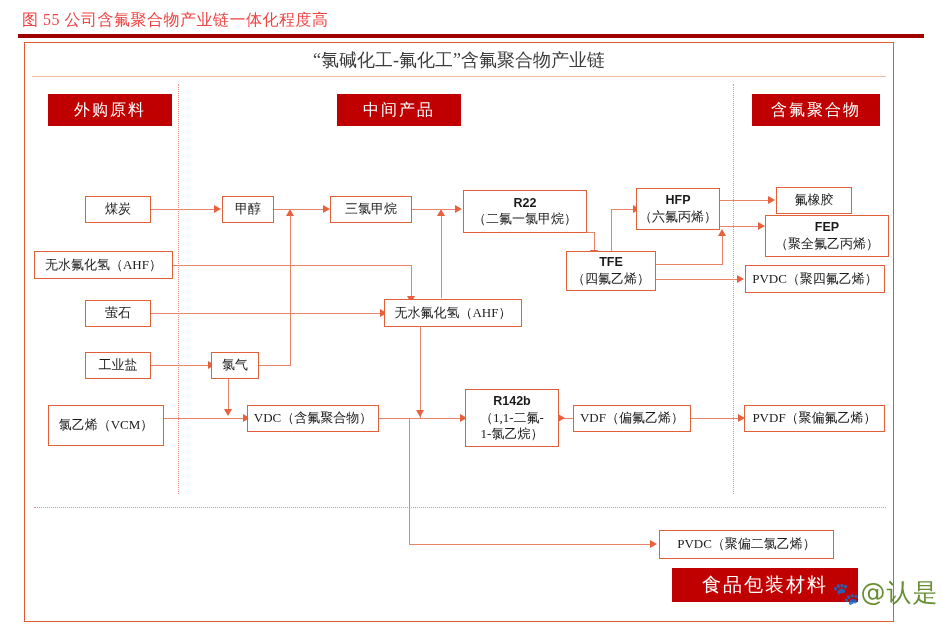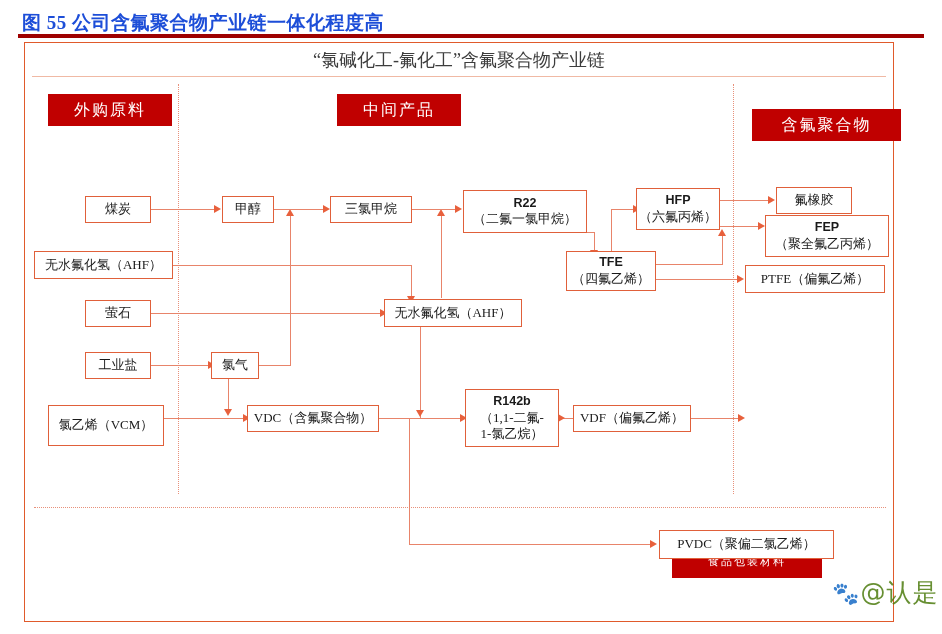--- a/index.html
+++ b/index.html
@@ -8,21 +8,21 @@
     background:#ffffff;
     font-family:"Liberation Serif","DejaVu Serif",serif;
     overflow:hidden;
     position:relative;
   }
   #root{position:absolute;left:0;top:0;width:942px;height:634px;}
 
   
   .caption{
     position:absolute;left:22px;top:10px;width:470px;height:24px;
-    font-size:19px;font-weight:bold;color:#1d4ed8;
+    font-size:16px;font-weight:normal;color:#ef4444;
     letter-spacing:.5px;white-space:nowrap;
   }
   .caption-rule{
     position:absolute;left:18px;top:34px;width:906px;height:4px;
     background:#9e0000;
   }
 
   
   .frame{
     position:absolute;left:24px;top:42px;width:870px;height:580px;
@@ -97,22 +97,22 @@
   <div class="frame"></div>
   <div class="chart-title">“氯碱化工-氟化工”含氟聚合物产业链</div>
   <div class="title-underline"></div>
 
   <div class="vsep" style="left:178px;top:84px;height:410px;"></div>
   <div class="vsep" style="left:733px;top:84px;height:410px;"></div>
   <div class="hsep" style="left:34px;top:507px;width:852px;"></div>
 
   <div class="chip" style="left:48px;top:94px;width:124px;height:32px;">外购原料</div>
   <div class="chip" style="left:337px;top:94px;width:124px;height:32px;">中间产品</div>
-  <div class="chip" style="left:752px;top:109px;width:149px;height:32px;">含氟聚合物</div>
-  <div class="chip" style="left:672px;top:544px;width:150px;height:34px;font-size:11px;">食品包装材料</div>
+  <div class="chip" style="left:752px;top:94px;width:128px;height:32px;">含氟聚合物</div>
+  <div class="chip" style="left:672px;top:568px;width:186px;height:34px;font-size:19px;">食品包装材料</div>
 
   <div class="h" style="left:150px;top:209px;width:66px;"></div>
   <div class="arrow r" style="left:214px;top:205px;"></div>
 
   <div class="h" style="left:172px;top:265px;width:240px;"></div>
   <div class="v" style="left:411px;top:265px;height:33px;"></div>
   <div class="arrow d" style="left:407px;top:296px;"></div>
 
   <div class="h" style="left:150px;top:313px;width:232px;"></div>
   <div class="arrow r" style="left:380px;top:309px;"></div>
@@ -229,21 +229,24 @@
   </div>
 
   <div class="node" style="left:776px;top:187px;width:76px;height:27px;">
     <span class="ln">氟橡胶</span>
   </div>
   <div class="node strong" style="left:765px;top:215px;width:124px;height:42px;">
     <span class="ln b">FEP</span>
     <span class="ln">（聚全氟乙丙烯）</span>
   </div>
   <div class="node" style="left:745px;top:265px;width:140px;height:28px;">
-    <span class="ln">PTFE（偏氟乙烯）</span>
+    <span class="ln">PVDC（聚四氟乙烯）</span>
+  </div>
+  <div class="node" style="left:744px;top:405px;width:141px;height:27px;">
+    <span class="ln">PVDF（聚偏氟乙烯）</span>
   </div>
 
   <div class="node" style="left:659px;top:530px;width:175px;height:29px;">
     <span class="ln">PVDC（聚偏二氯乙烯）</span>
   </div>
 
   <div class="watermark">
     <span class="paw">🐾</span><span>@认是</span>
   </div>
 

